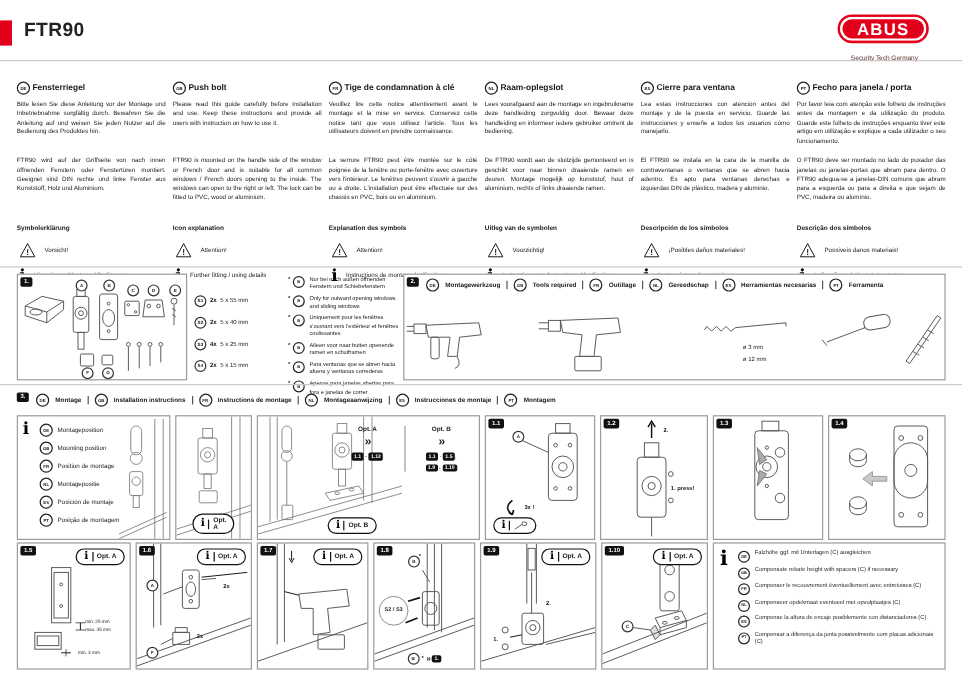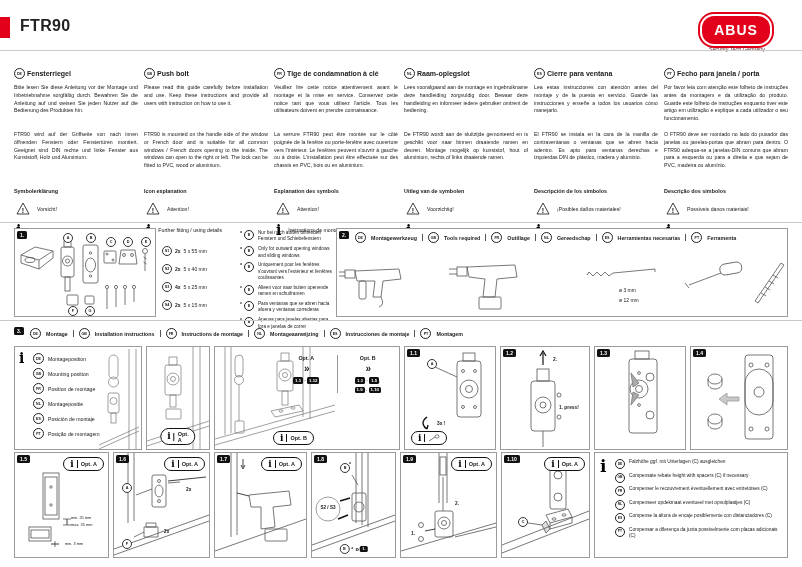--- a/index.html
+++ b/index.html
@@ -2,21 +2,21 @@
 <html><head>
 <meta charset="utf-8">
 <style>
   html,body{margin:0;padding:0;background:#fff;}
   .page{position:relative;width:802px;height:567px;background:#fff;overflow:hidden;
         font-family:"Liberation Sans",sans-serif;color:#1a1a1a;}
   .rule{position:absolute;left:0;right:0;height:1px;background:#c9c9c9;}
   
   .redblock{position:absolute;left:0;top:17px;width:10px;height:21px;background:#e2001a;}
   .prod{position:absolute;left:20px;top:17px;font-size:16px;font-weight:bold;color:#222;letter-spacing:.3px;}
-  .logo{position:absolute;left:700px;top:14px;width:72px;height:32px;background:#e2001a;border-radius:14px;
+  .logo{position:absolute;left:700px;top:14px;width:72px;height:20px;background:#e2001a;border-radius:14px;
         box-shadow:0 0 0 2px #e2001a, inset 0 0 0 2px #fff;display:flex;align-items:center;justify-content:center;}
   .logo span{color:#fff;font-weight:bold;font-size:14px;letter-spacing:1px;}
   .tagline{position:absolute;left:692px;top:46px;width:90px;text-align:center;font-size:5.4px;color:#5a2a2a;}
   
   .lc{display:inline-flex;flex:none;width:9px;height:9px;border:.8px solid #222;border-radius:50%;
       align-items:center;justify-content:center;font-size:3.6px;font-weight:bold;margin-right:2px;background:#fff;}
   
   .introrow{position:absolute;left:14px;top:68px;width:774px;display:flex;gap:6px;}
   .col{flex:1;min-width:0;}
   .ct{display:flex;align-items:center;margin-bottom:5px;}

